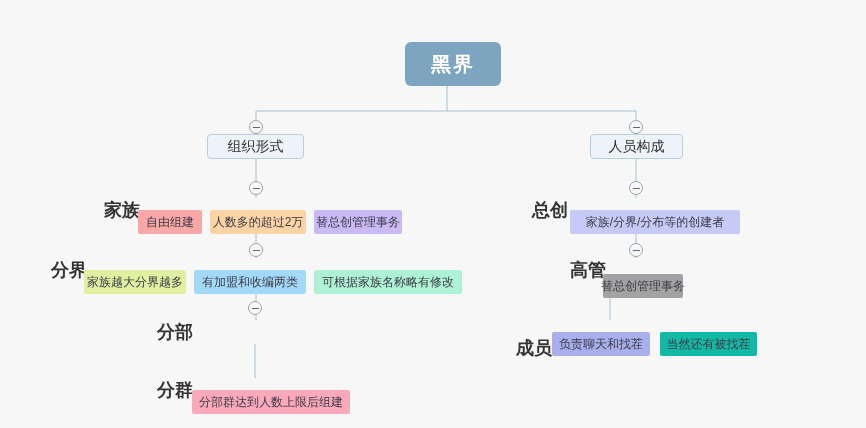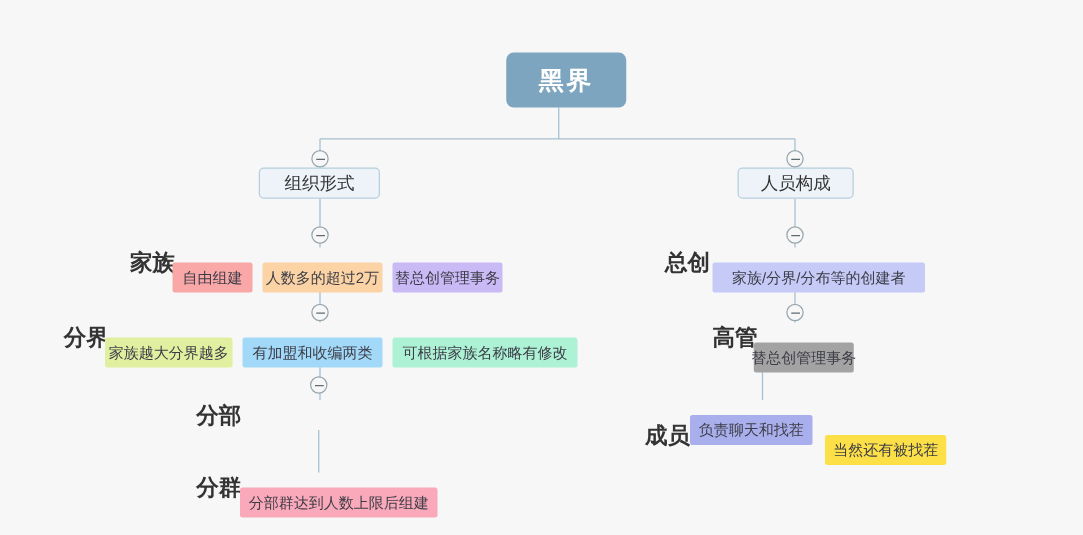--- a/index.html
+++ b/index.html
@@ -86,15 +86,15 @@
   <div class="leaf" style="left: 192px; top: 378px; width: 158px; background-color: rgb(250, 169, 186);">分部群达到人数上限后组建</div>
 
   <div class="row-label" style="left:532px;top:198px;width:30px;">总创</div>
   <div class="leaf" style="left: 570px; top: 198px; width: 170px; background-color: rgb(197, 202, 247);">家族/分界/分布等的创建者</div>
 
   <div class="row-label" style="left:570px;top:258px;width:30px;">高管</div>
   <div class="leaf" style="left: 603px; top: 262px; width: 80px; background-color: #a3a3a3;">替总创管理事务</div>
 
   <div class="row-label" style="left:516px;top:336px;width:30px;">成员</div>
   <div class="leaf" style="left: 552px; top: 320px; width: 98px; background-color: rgb(169, 175, 236);">负责聊天和找茬</div>
-  <div class="leaf" style="left: 660px; top: 336px; width: 97px; background-color: #fde047;">当然还有被找茬</div>
+  <div class="leaf" style="left: 660px; top: 320px; width: 97px; background-color: #14b8a6;">当然还有被找茬</div>
 
 </div>
 
 </body></html>

